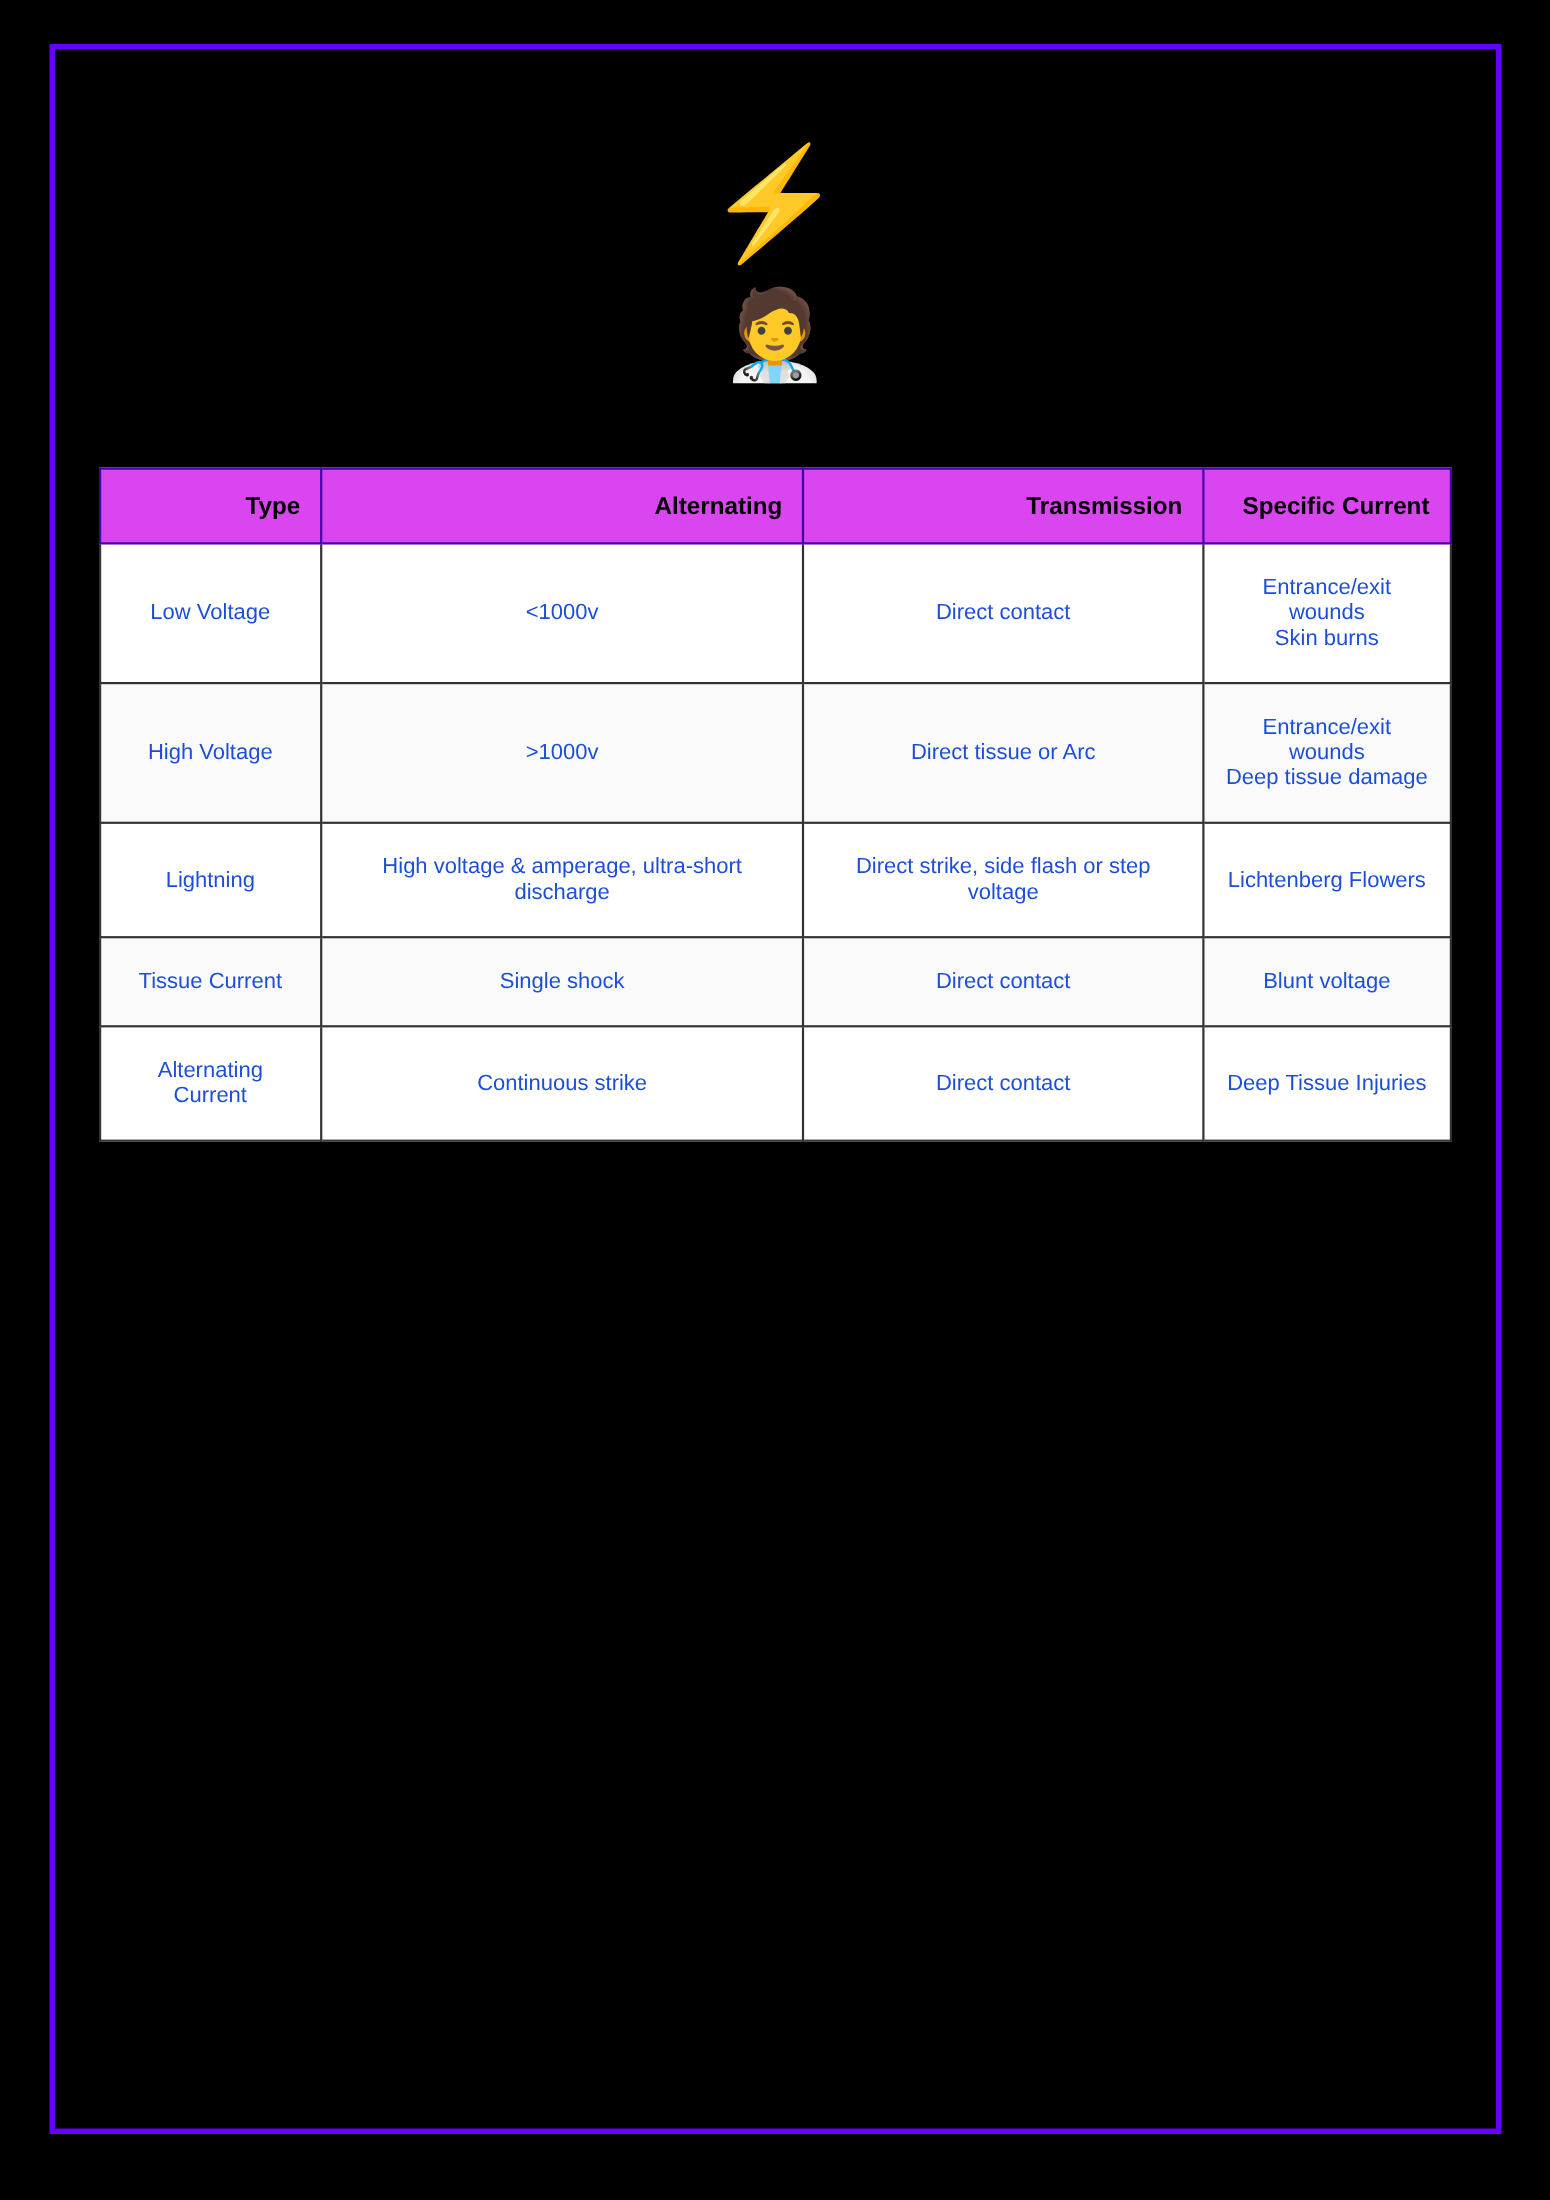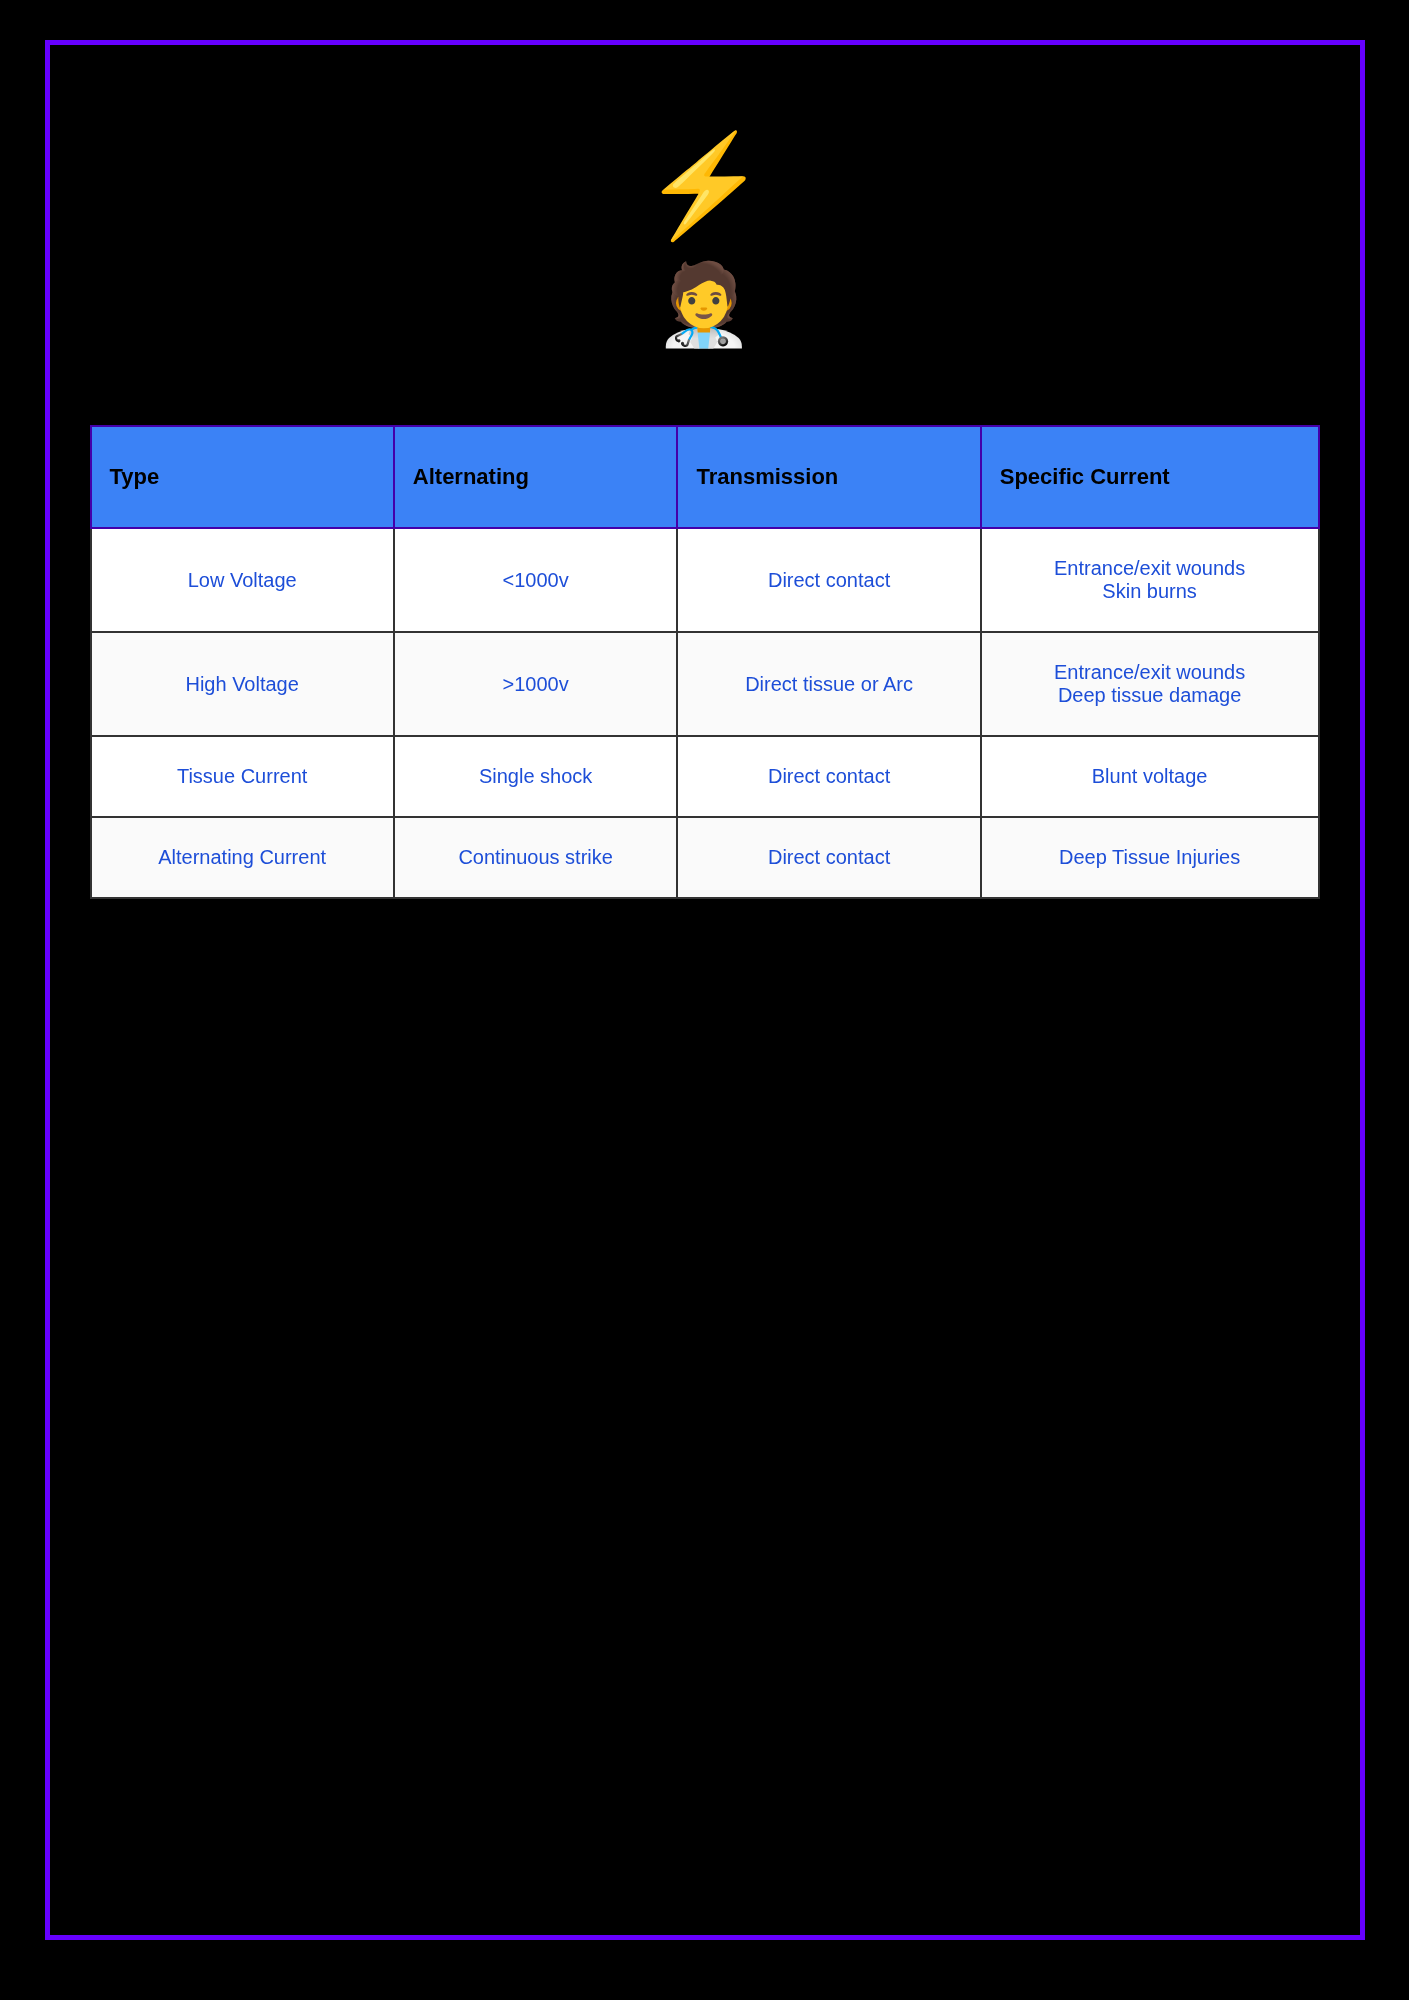--- a/index.html
+++ b/index.html
@@ -54,26 +54,26 @@
       margin-top: 20px;
     }
 
     table {
       width: 100%;
       border-collapse: collapse;
       background-color: #ffffff;
     }
 
     thead tr th {
-      background-color: #3b82f6;
+      background-color: #d946ef;
       color: #000000;
       font-weight: bold;
       font-size: 22px;
-      padding: 37px 18px;
-      text-align: left;
+      padding: 20px 18px;
+      text-align: right;
       border: 2px solid #4400aa;
     }
 
     tbody tr td {
       background-color: #ffffff;
       color: #1d4ed8;
       font-size: 20px;
       padding: 28px 18px;
       text-align: center;
       border: 2px solid #333333;
@@ -110,20 +110,26 @@
             <td>Direct contact</td>
             <td>Entrance/exit wounds<br>Skin burns</td>
           </tr>
           <tr>
             <td>High Voltage</td>
             <td>&gt;1000v</td>
             <td>Direct tissue or Arc</td>
             <td>Entrance/exit wounds<br>Deep tissue damage</td>
           </tr>
           <tr>
+            <td>Lightning</td>
+            <td>High voltage &amp; amperage, ultra-short discharge</td>
+            <td>Direct strike, side flash or step voltage</td>
+            <td>Lichtenberg Flowers</td>
+          </tr>
+          <tr>
             <td>Tissue Current</td>
             <td>Single shock</td>
             <td>Direct contact</td>
             <td>Blunt voltage</td>
           </tr>
           <tr>
             <td>Alternating Current</td>
             <td>Continuous strike</td>
             <td>Direct contact</td>
             <td>Deep Tissue Injuries</td>

